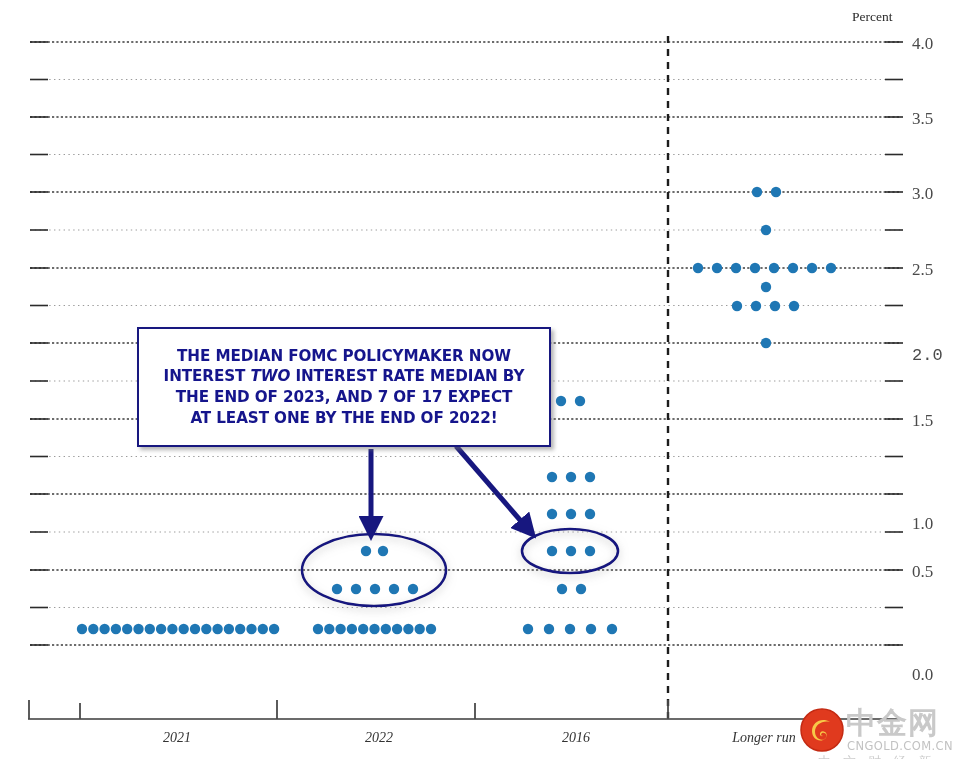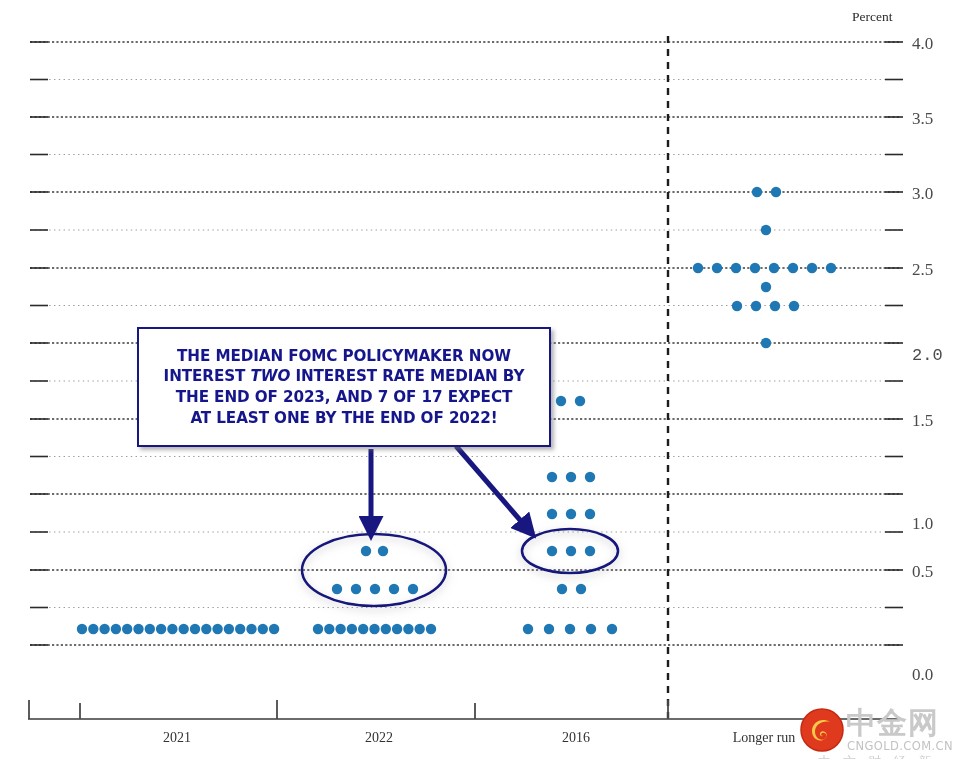--- a/index.html
+++ b/index.html
@@ -41,20 +41,21 @@
     white-space: nowrap;
     text-align: left;
   }
   .xtick-label {
     position: absolute;
     font-family: "Liberation Serif", serif;
     font-size: 14px;
     color: #333333;
     white-space: nowrap;
     text-align: center;
+    font-style: italic;
   }
   #percent-label {
     left: 852px;
     top: 9px;
     font-size: 13.5px;
     color: #2b2b2b;
   }
   
   #callout-box {
     position: absolute;

